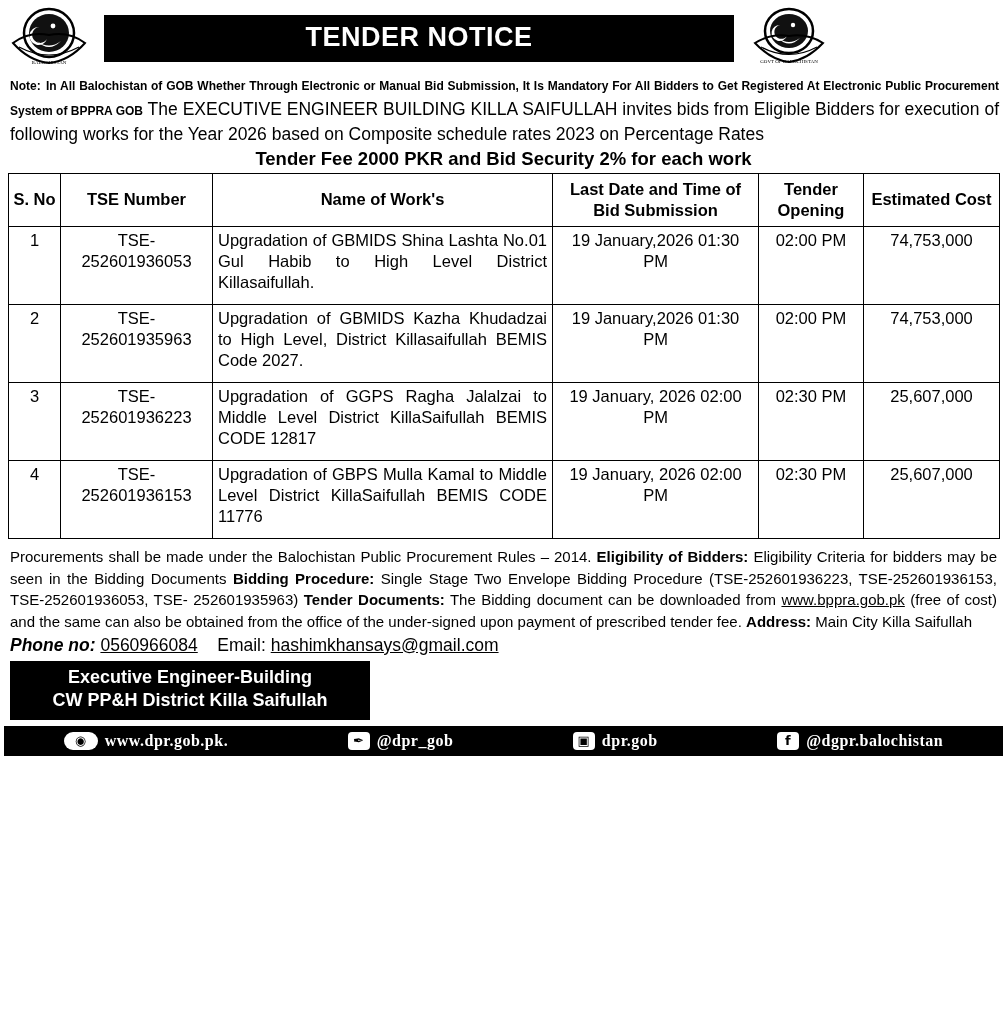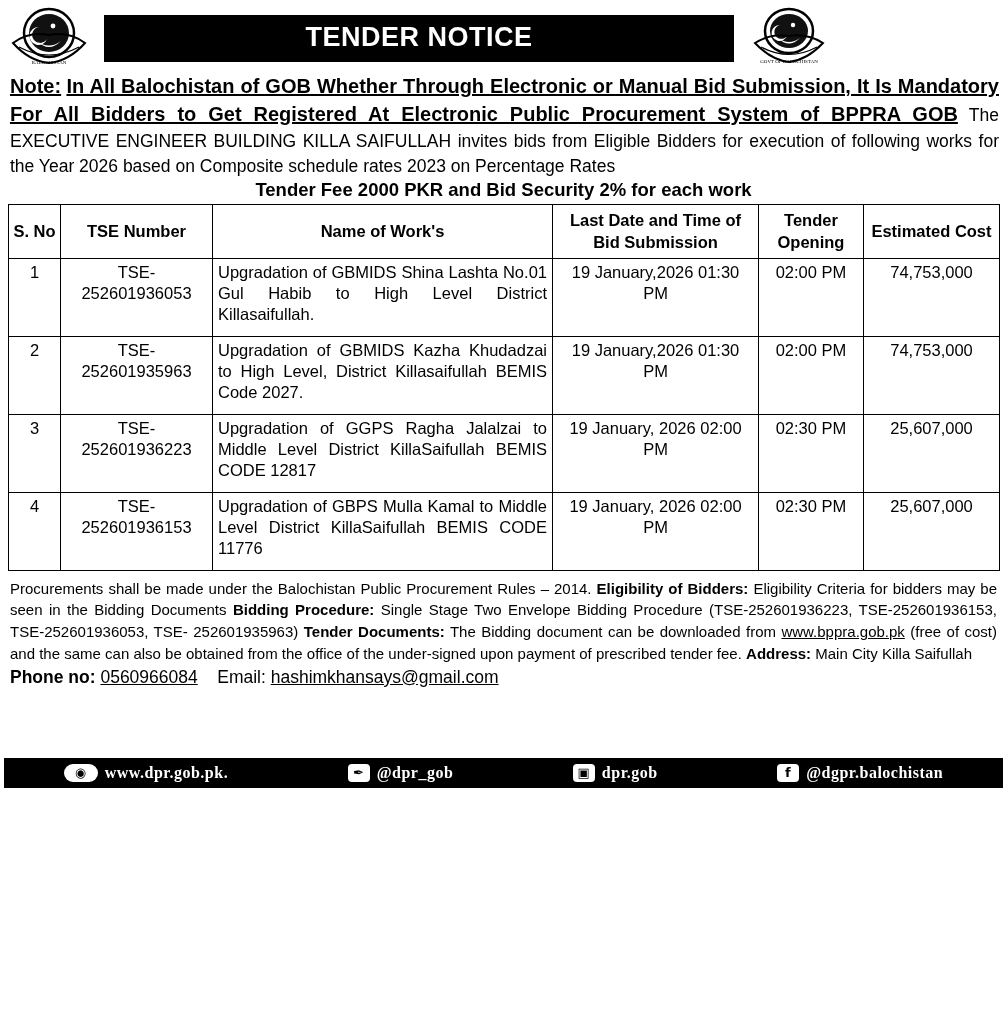--- a/index.html
+++ b/index.html
@@ -47,21 +47,21 @@
     margin: 0 12px;
     max-width: 630px;
   }
   
   .note {
     padding: 2px 8px 0 10px;
     font-size: 17.5px;
     line-height: 1.42;
     text-align: justify;
   }
-  .note .line1 { font-weight: bold; font-size: 20px; text-decoration: underline; }
+  .note .line1 { font-weight: bold; font-size: 12px; }
   .note .body { font-size: 17.5px; }
   .fee {
     text-align: center;
     font-weight: bold;
     font-size: 18.5px;
     margin: 1px 0 3px 0;
   }
   
   table.tender {
     border-collapse: collapse;
@@ -101,21 +101,21 @@
     font-size: 15px;
     line-height: 1.45;
     text-align: justify;
   }
   .para b { font-weight: bold; }
   .para u, .link { text-decoration: underline; }
   .contact {
     padding: 2px 10px 0 10px;
     font-size: 17.5px;
   }
-  .contact b { font-weight: bold; }
+  .contact b { font-weight: bold; font-style: italic; }
   
   .sign-row {
     display: flex;
     align-items: flex-end;
     justify-content: space-between;
     padding: 10px 8px 0 10px;
     height: 64px;
   }
   .prq {
     font-size: 19px;
@@ -281,20 +281,24 @@
 
   <div class="contact">
     <b>Phone no:</b>
     <span class="link">0560966084</span>
     &nbsp;&nbsp;
     <span>Email:</span>
     <span class="link">hashimkhansays@gmail.com</span>
   </div>
 
   <div class="sign-row">
+    <div class="sign-box">
+      <div>Executive Engineer-Building</div>
+      <div>CW PP&amp;H District Killa Saifullah</div>
+    </div>
   </div>
 
   <div class="footer">
     <div class="fitem">
       <span class="fglyph wide">◉</span>
       <span>www.dpr.gob.pk.</span>
     </div>
     <div class="fitem">
       <span class="fglyph">✒</span>
       <span>@dpr_gob</span>

